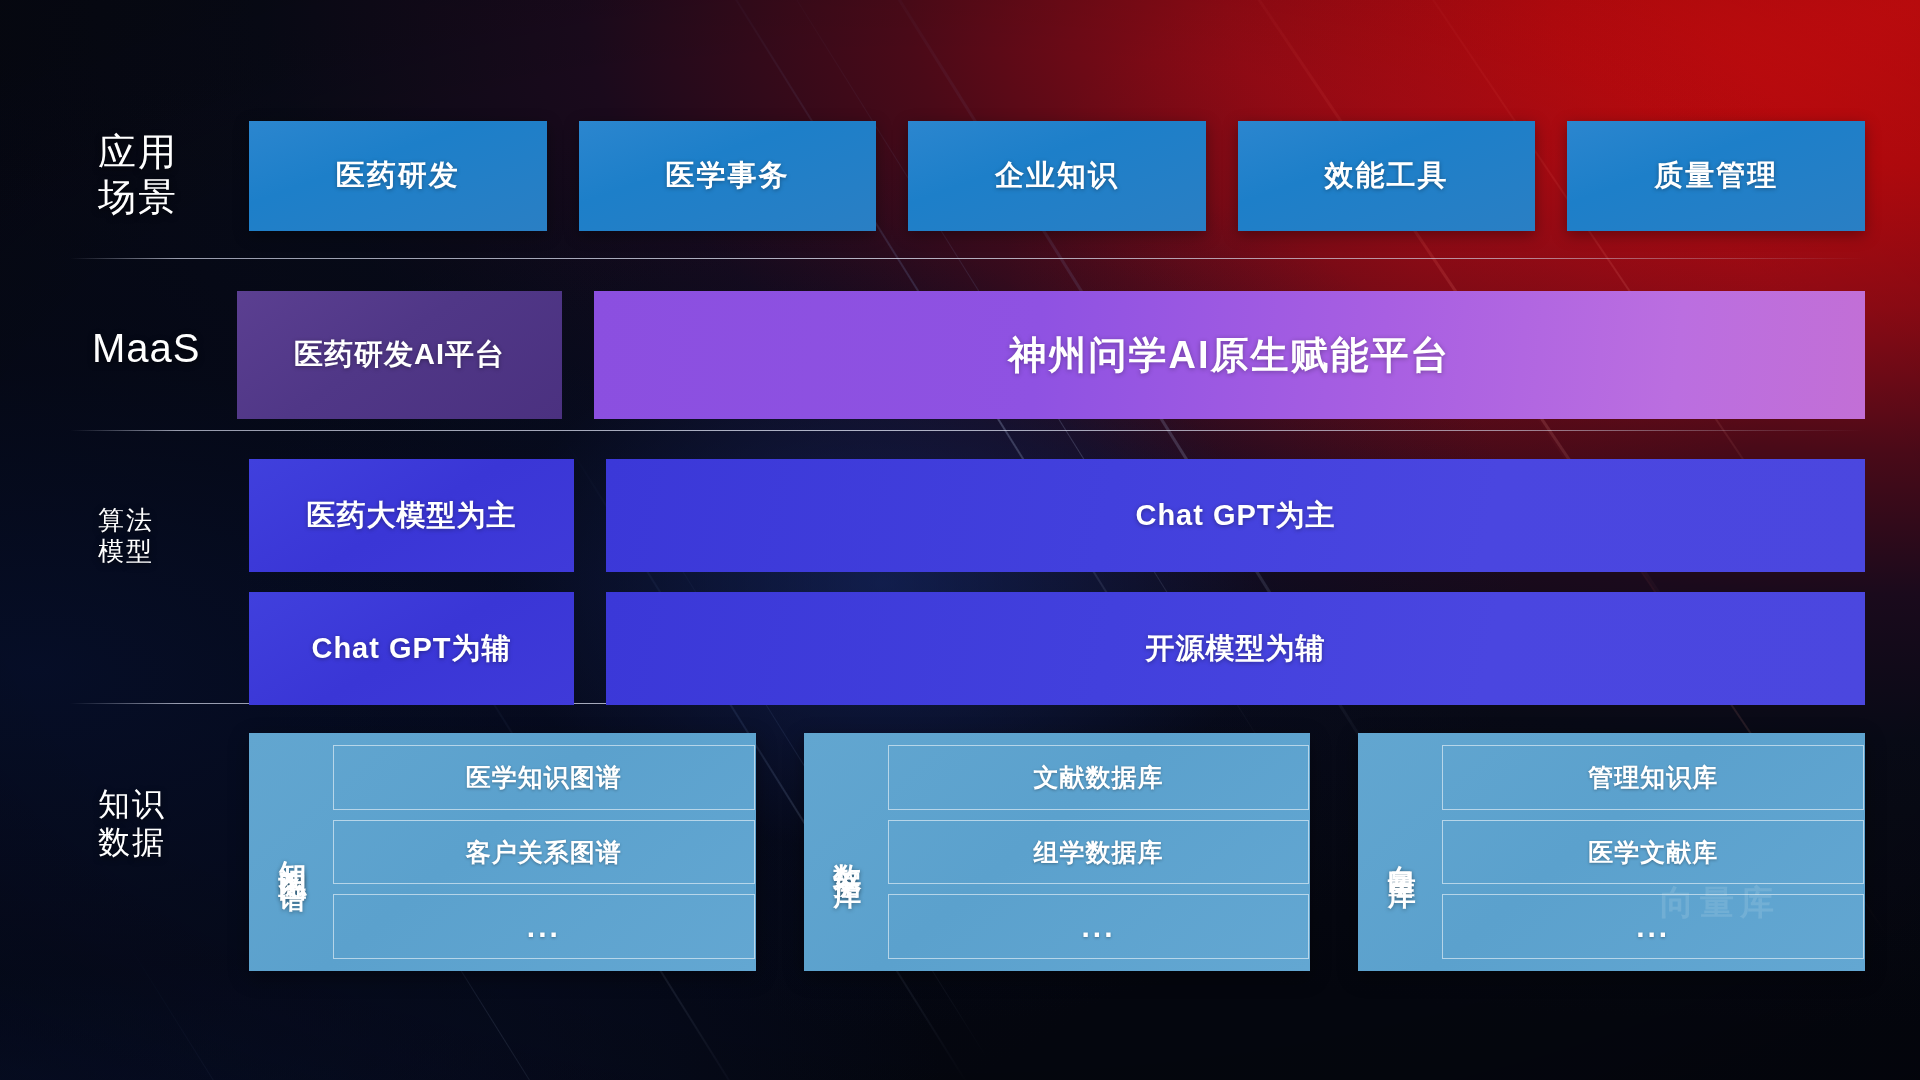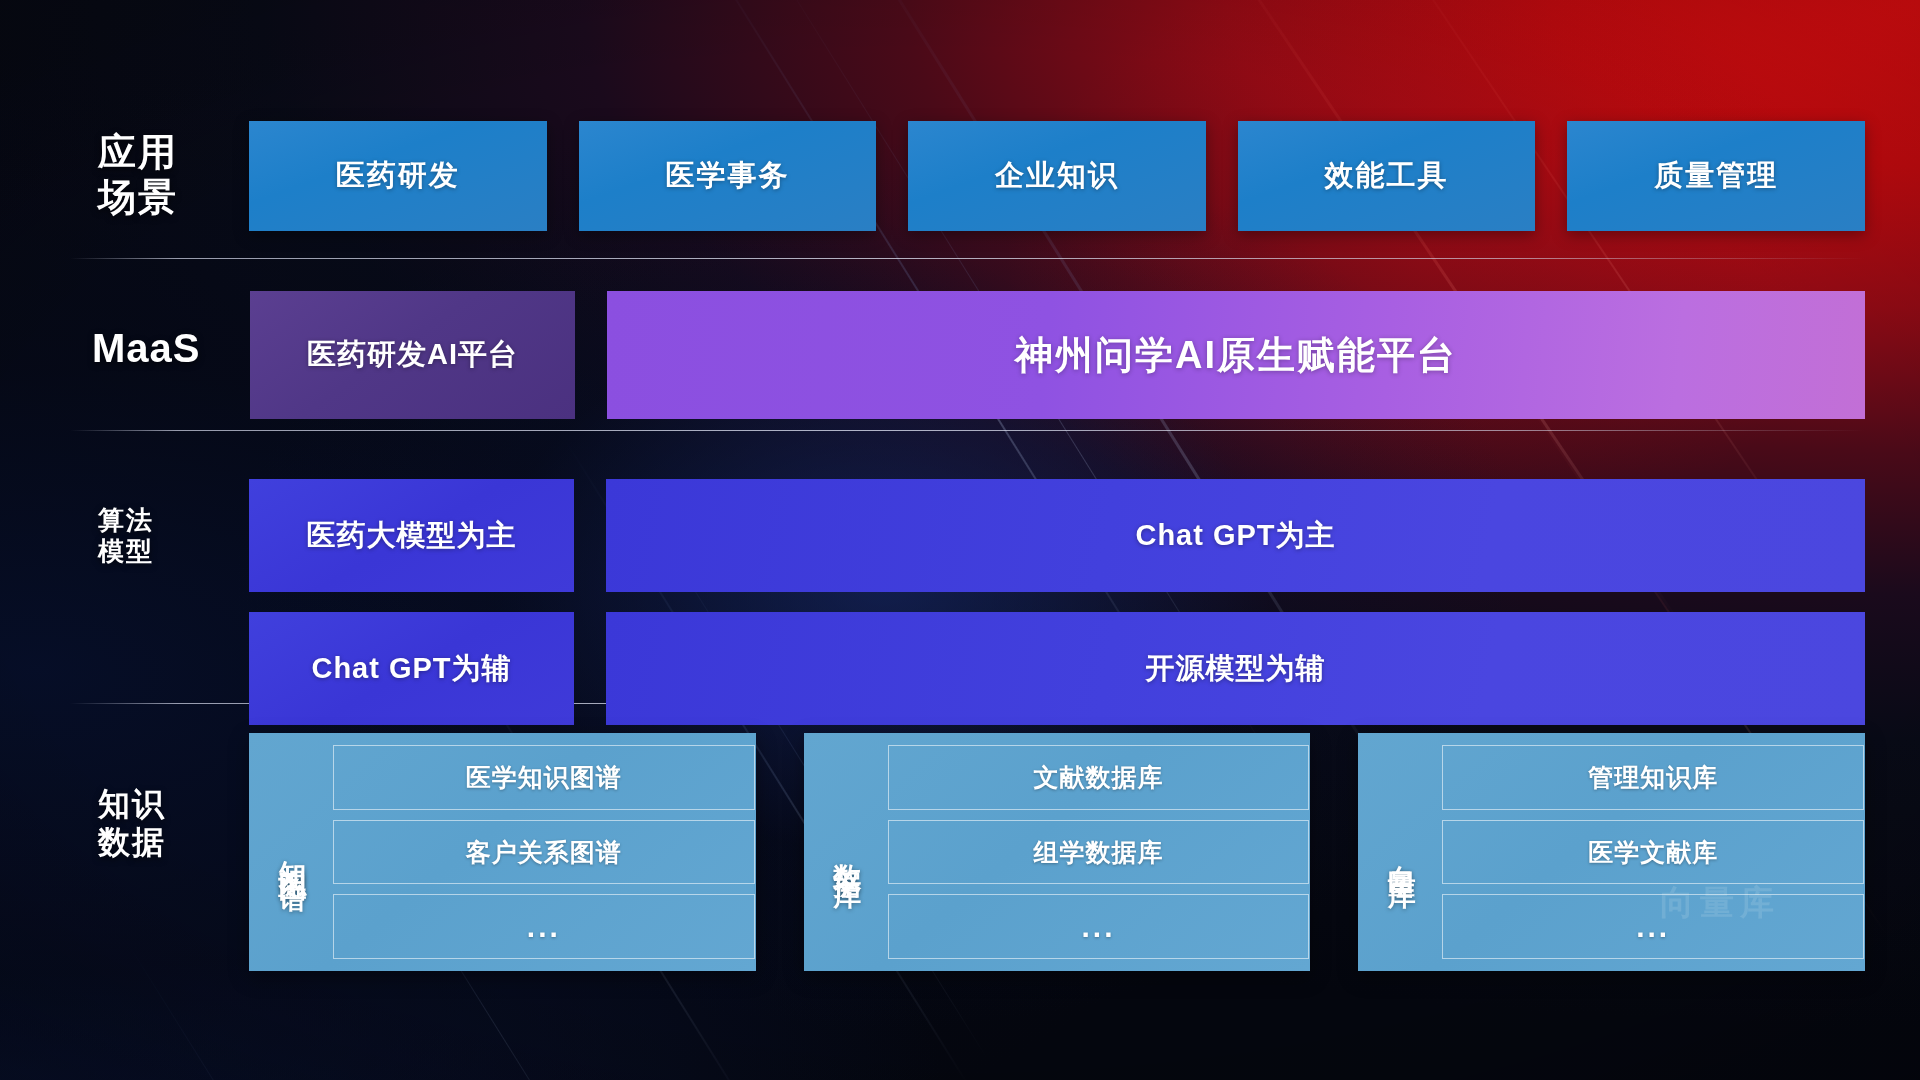--- a/index.html
+++ b/index.html
@@ -52,21 +52,21 @@
     position:absolute; height:1px; left:70px; right:55px;
     background:linear-gradient(90deg, rgba(210,215,235,.0) 0%, rgba(214,218,236,.70) 6%, rgba(222,226,242,.78) 45%, rgba(214,218,236,.62) 80%, rgba(210,215,235,0) 100%);
   }
   #div1{ top:258px; }
   #div2{ top:430px; }
   #div3{ top:703px; }
 
   .rowlabel{
     position:absolute;
     color:#ffffff;
-    font-weight:700;
+    font-weight:400;
     letter-spacing:2px;
     line-height:1.18;
     text-align:left;
     text-shadow:0 2px 6px rgba(0,0,0,.65);
     white-space:pre-line;
   }
   #lab-app   { left:98px;  top:130px;  font-size:38px; }
   #lab-maas  { left:92px;  top:325px;  font-size:40px; letter-spacing:1px; }
   #lab-algo  { left:98px;  top:505px;  font-size:26px; }
   #lab-know  { left:98px;  top:786px;  font-size:32px; }
@@ -80,41 +80,41 @@
     flex:1;
     background:linear-gradient(160deg,#2b86cf 0%,#1d7fc9 38%,#2a7fc4 100%);
     display:flex; align-items:center; justify-content:center;
     color:#fff; font-size:29px; font-weight:700; letter-spacing:2px;
     text-shadow:0 1px 4px rgba(0,0,0,.35);
     box-shadow:0 4px 14px rgba(0,0,0,.35);
   }
 
   
   .maas-row{
-    position:absolute; top:291px; left:250px; right:55px; height:128px;
+    position:absolute; top:291px; left:237px; right:55px; height:128px;
     display:flex; gap:32px;
   }
   .maas-left{
     width:325px;
     background:linear-gradient(145deg,#5b3f91 0%,#503787 45%,#4b3180 100%);
     display:flex; align-items:center; justify-content:center;
     color:#fff; font-size:29px; font-weight:700; letter-spacing:1px;
     text-shadow:0 1px 4px rgba(0,0,0,.35);
   }
   .maas-right{
     flex:1;
     background:linear-gradient(95deg,#8b4fe0 0%,#8f52e2 35%,#a85fe2 62%,#bb6ee0 85%,#c26fd6 100%);
     display:flex; align-items:center; justify-content:center;
     color:#fff; font-size:38px; font-weight:700; letter-spacing:2px;
     text-shadow:0 1px 5px rgba(0,0,0,.30);
   }
 
   
   .algo-wrap{ position:absolute; top:459px; left:249px; right:55px; }
-  .algo-row{ display:flex; gap:32px; height:113px;margin-top:20px; }
+  .algo-row{ display:flex; gap:32px; height:113px; }
   .algo-row + .algo-row{ margin-top:20px; }
   .algo-left{
     width:325px;
     background:linear-gradient(150deg,#4040dd 0%,#3a36d6 50%,#3f3ad9 100%);
     display:flex; align-items:center; justify-content:center;
     color:#fff; font-size:29px; font-weight:700; letter-spacing:1px;
     text-shadow:0 1px 4px rgba(0,0,0,.35);
   }
   .algo-right{
     flex:1;

